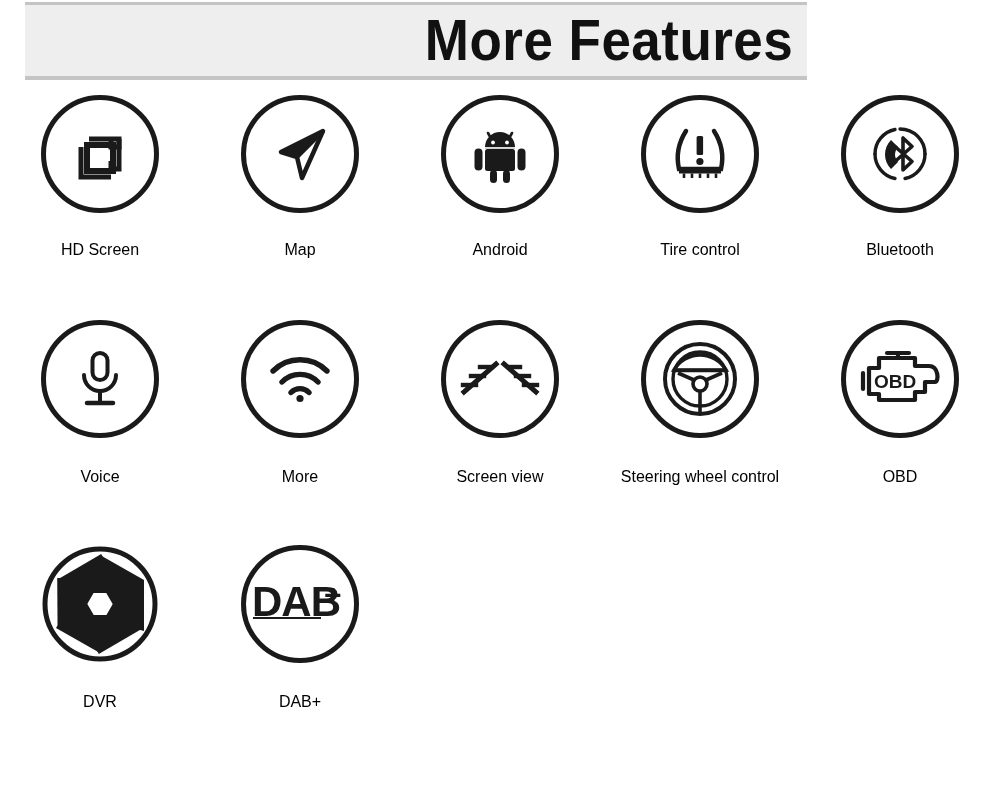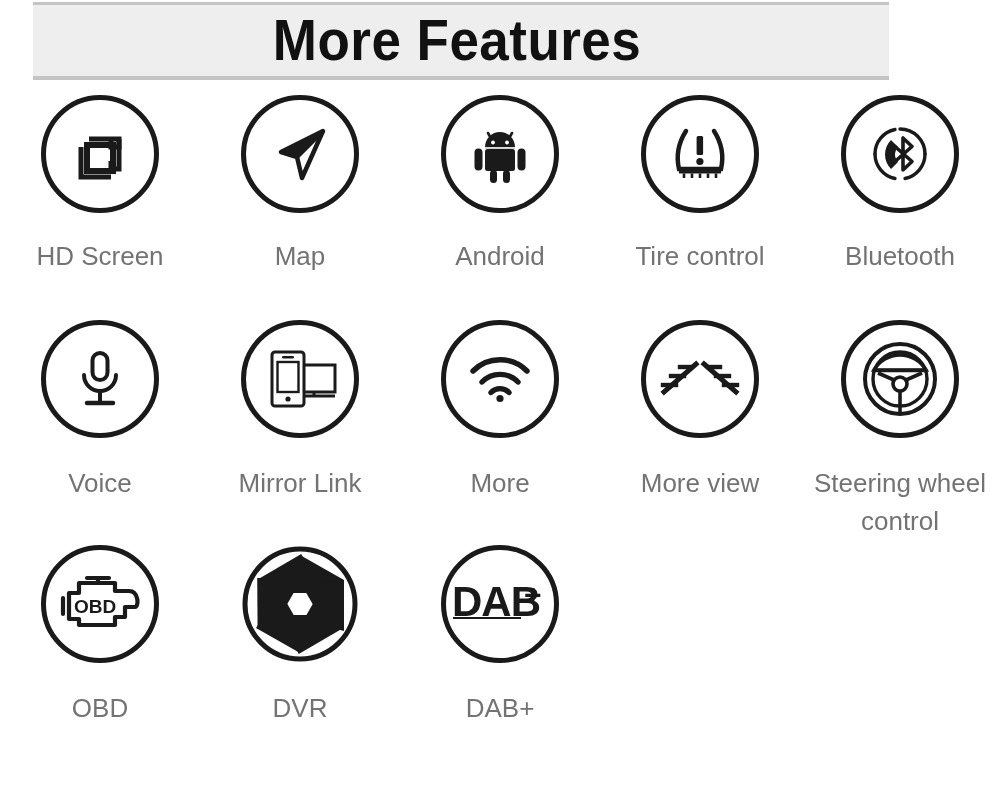--- a/index.html
+++ b/index.html
@@ -19,30 +19,29 @@
     width: 1000px;
     height: 807px;
     background: #ffffff;
   }
 
   
   .header-band {
     position: absolute;
     left: 25px;
     top: 2px;
-    width: 856px;
+    width: 782px;
     height: 78px;
     background: #eeeeee;
     border-top: 3px solid #c4c4c4;
     border-bottom: 4px solid #c4c4c4;
     box-sizing: border-box;
     display: flex;
     align-items: center;
-    justify-content: center;
-    margin-left: 8px;
+    justify-content: flex-end;
   }
   .header-title {
     font-family: "Liberation Sans Narrow", "Liberation Sans", sans-serif;
     font-size: 57px;
     font-weight: 700;
     color: #111111;
     letter-spacing: 0.5px;
     transform: scaleX(0.93);
     transform-origin: center;
     white-space: nowrap;
@@ -79,22 +78,22 @@
   }
   .badge.no-ring {
     border: none;
   }
   .badge svg {
     display: block;
     overflow: visible;
   }
   .cell-label {
     margin-top: 27px;
-    font-size: 26px;
-    color: #737373;
+    font-size: 16px;
+    color: #000000;
     text-align: center;
     line-height: 1.45;
     max-width: 185px;
     font-weight: 400;
   }
   
   .grid .cell.r1 .cell-label { margin-top: 25px; }
 </style>
 </head>
 <body>
@@ -208,38 +207,20 @@
             <rect x="18.5" y="5" width="15" height="27" rx="7.5" fill="none" stroke="#1a1a1a" stroke-width="4"></rect>
             <path d="M10 27 a16 16 0 0 0 32 0" fill="none" stroke="#1a1a1a" stroke-width="4" stroke-linecap="round"></path>
             <line x1="26" y1="43" x2="26" y2="53" stroke="#1a1a1a" stroke-width="4"></line>
             <line x1="13" y1="55" x2="39" y2="55" stroke="#1a1a1a" stroke-width="4.5" stroke-linecap="round"></line>
           </svg>
         </span>
       </div>
       <div class="cell-label">Voice</div>
     </div>
 
-    <div class="cell">
-      <div class="badge">
-        <span>
-          <svg width="76" height="66" viewBox="0 0 76 66">
-
-            <rect x="37" y="19" width="36" height="27" fill="none" stroke="#1a1a1a" stroke-width="3"></rect>
-            <line x1="33" y1="50" x2="73" y2="50" stroke="#1a1a1a" stroke-width="3"></line>
-            <line x1="52" y1="46" x2="52" y2="50" stroke="#1a1a1a" stroke-width="3"></line>
-
-            <rect x="10" y="6" width="32" height="54" rx="3" fill="#ffffff" stroke="#1a1a1a" stroke-width="3"></rect>
-            <rect x="15.5" y="16" width="21" height="30" fill="none" stroke="#1a1a1a" stroke-width="2.4"></rect>
-            <rect x="20" y="10" width="12" height="2.6" rx="1.3" fill="#1a1a1a"></rect>
-            <circle cx="26" cy="53" r="2.6" fill="#1a1a1a"></circle>
-          </svg>
-        </span>
-      </div>
-      <div class="cell-label">Mirror Link</div>
-    </div>
 
 
     <div class="cell">
       <div class="badge">
         <span>
           <svg width="66" height="50" viewBox="0 0 66 50">
             <g fill="none" stroke="#1a1a1a" stroke-linecap="round">
               <path d="M6 17 A38 38 0 0 1 60 17" stroke-width="5.4"></path>
               <path d="M15 28 A25 25 0 0 1 51 28" stroke-width="5.4"></path>
               <path d="M24 38.5 A12.5 12.5 0 0 1 42 38.5" stroke-width="5.4"></path>
@@ -265,21 +246,21 @@
 
             <path d="M44 4 L76 32" fill="none" stroke="#1a1a1a" stroke-width="5" stroke-linecap="square"></path>
             <g stroke="#1a1a1a" stroke-width="4.4" stroke-linecap="square">
               <line x1="49" y1="7" x2="60" y2="7"></line>
               <line x1="56" y1="16" x2="69" y2="16"></line>
               <line x1="64" y1="25" x2="77" y2="25"></line>
             </g>
           </svg>
         </span>
       </div>
-      <div class="cell-label">More view</div>
+      <div class="cell-label">Screen view</div>
     </div>
 
 
     <div class="cell">
       <div class="badge">
         <span>
           <svg width="78" height="78" viewBox="0 0 78 78">
             <circle cx="39" cy="39" r="35" fill="none" stroke="#1a1a1a" stroke-width="4"></circle>
             <circle cx="39" cy="39" r="27" fill="none" stroke="#1a1a1a" stroke-width="3.4"></circle>
             <path d="M13 30 A30 30 0 0 1 65 30 Z" fill="none" stroke="#1a1a1a" stroke-width="3.6"></path>

